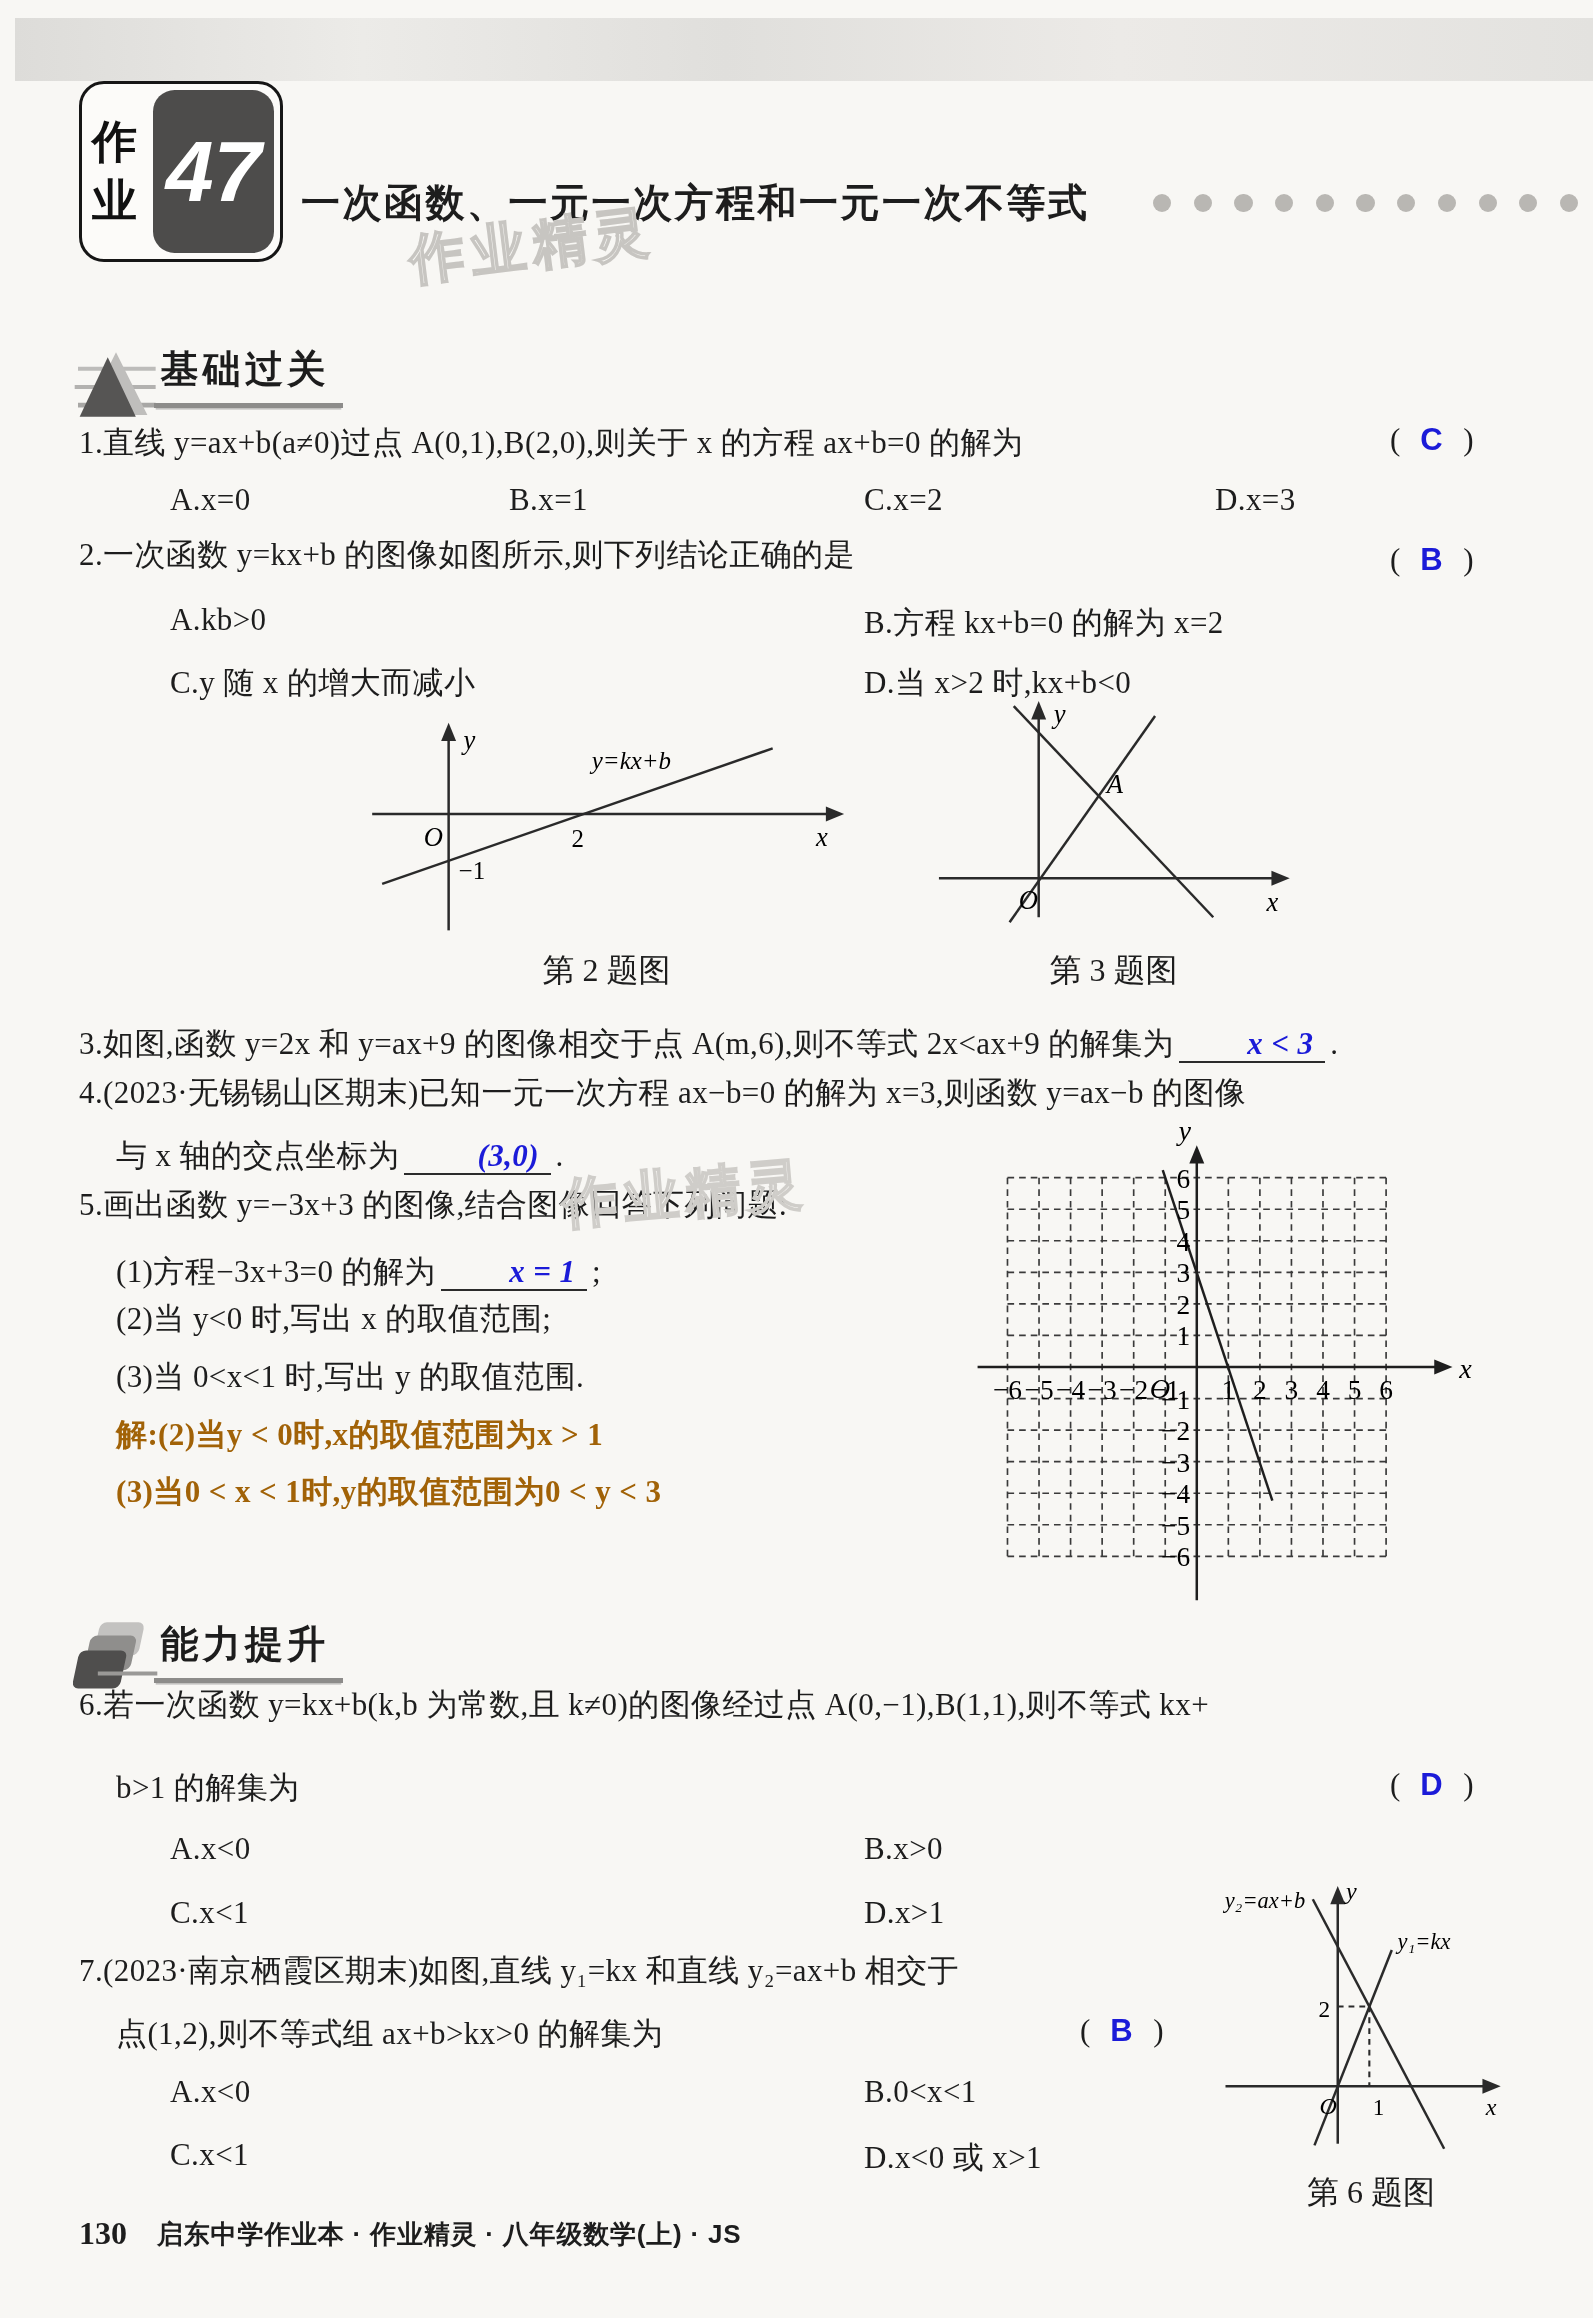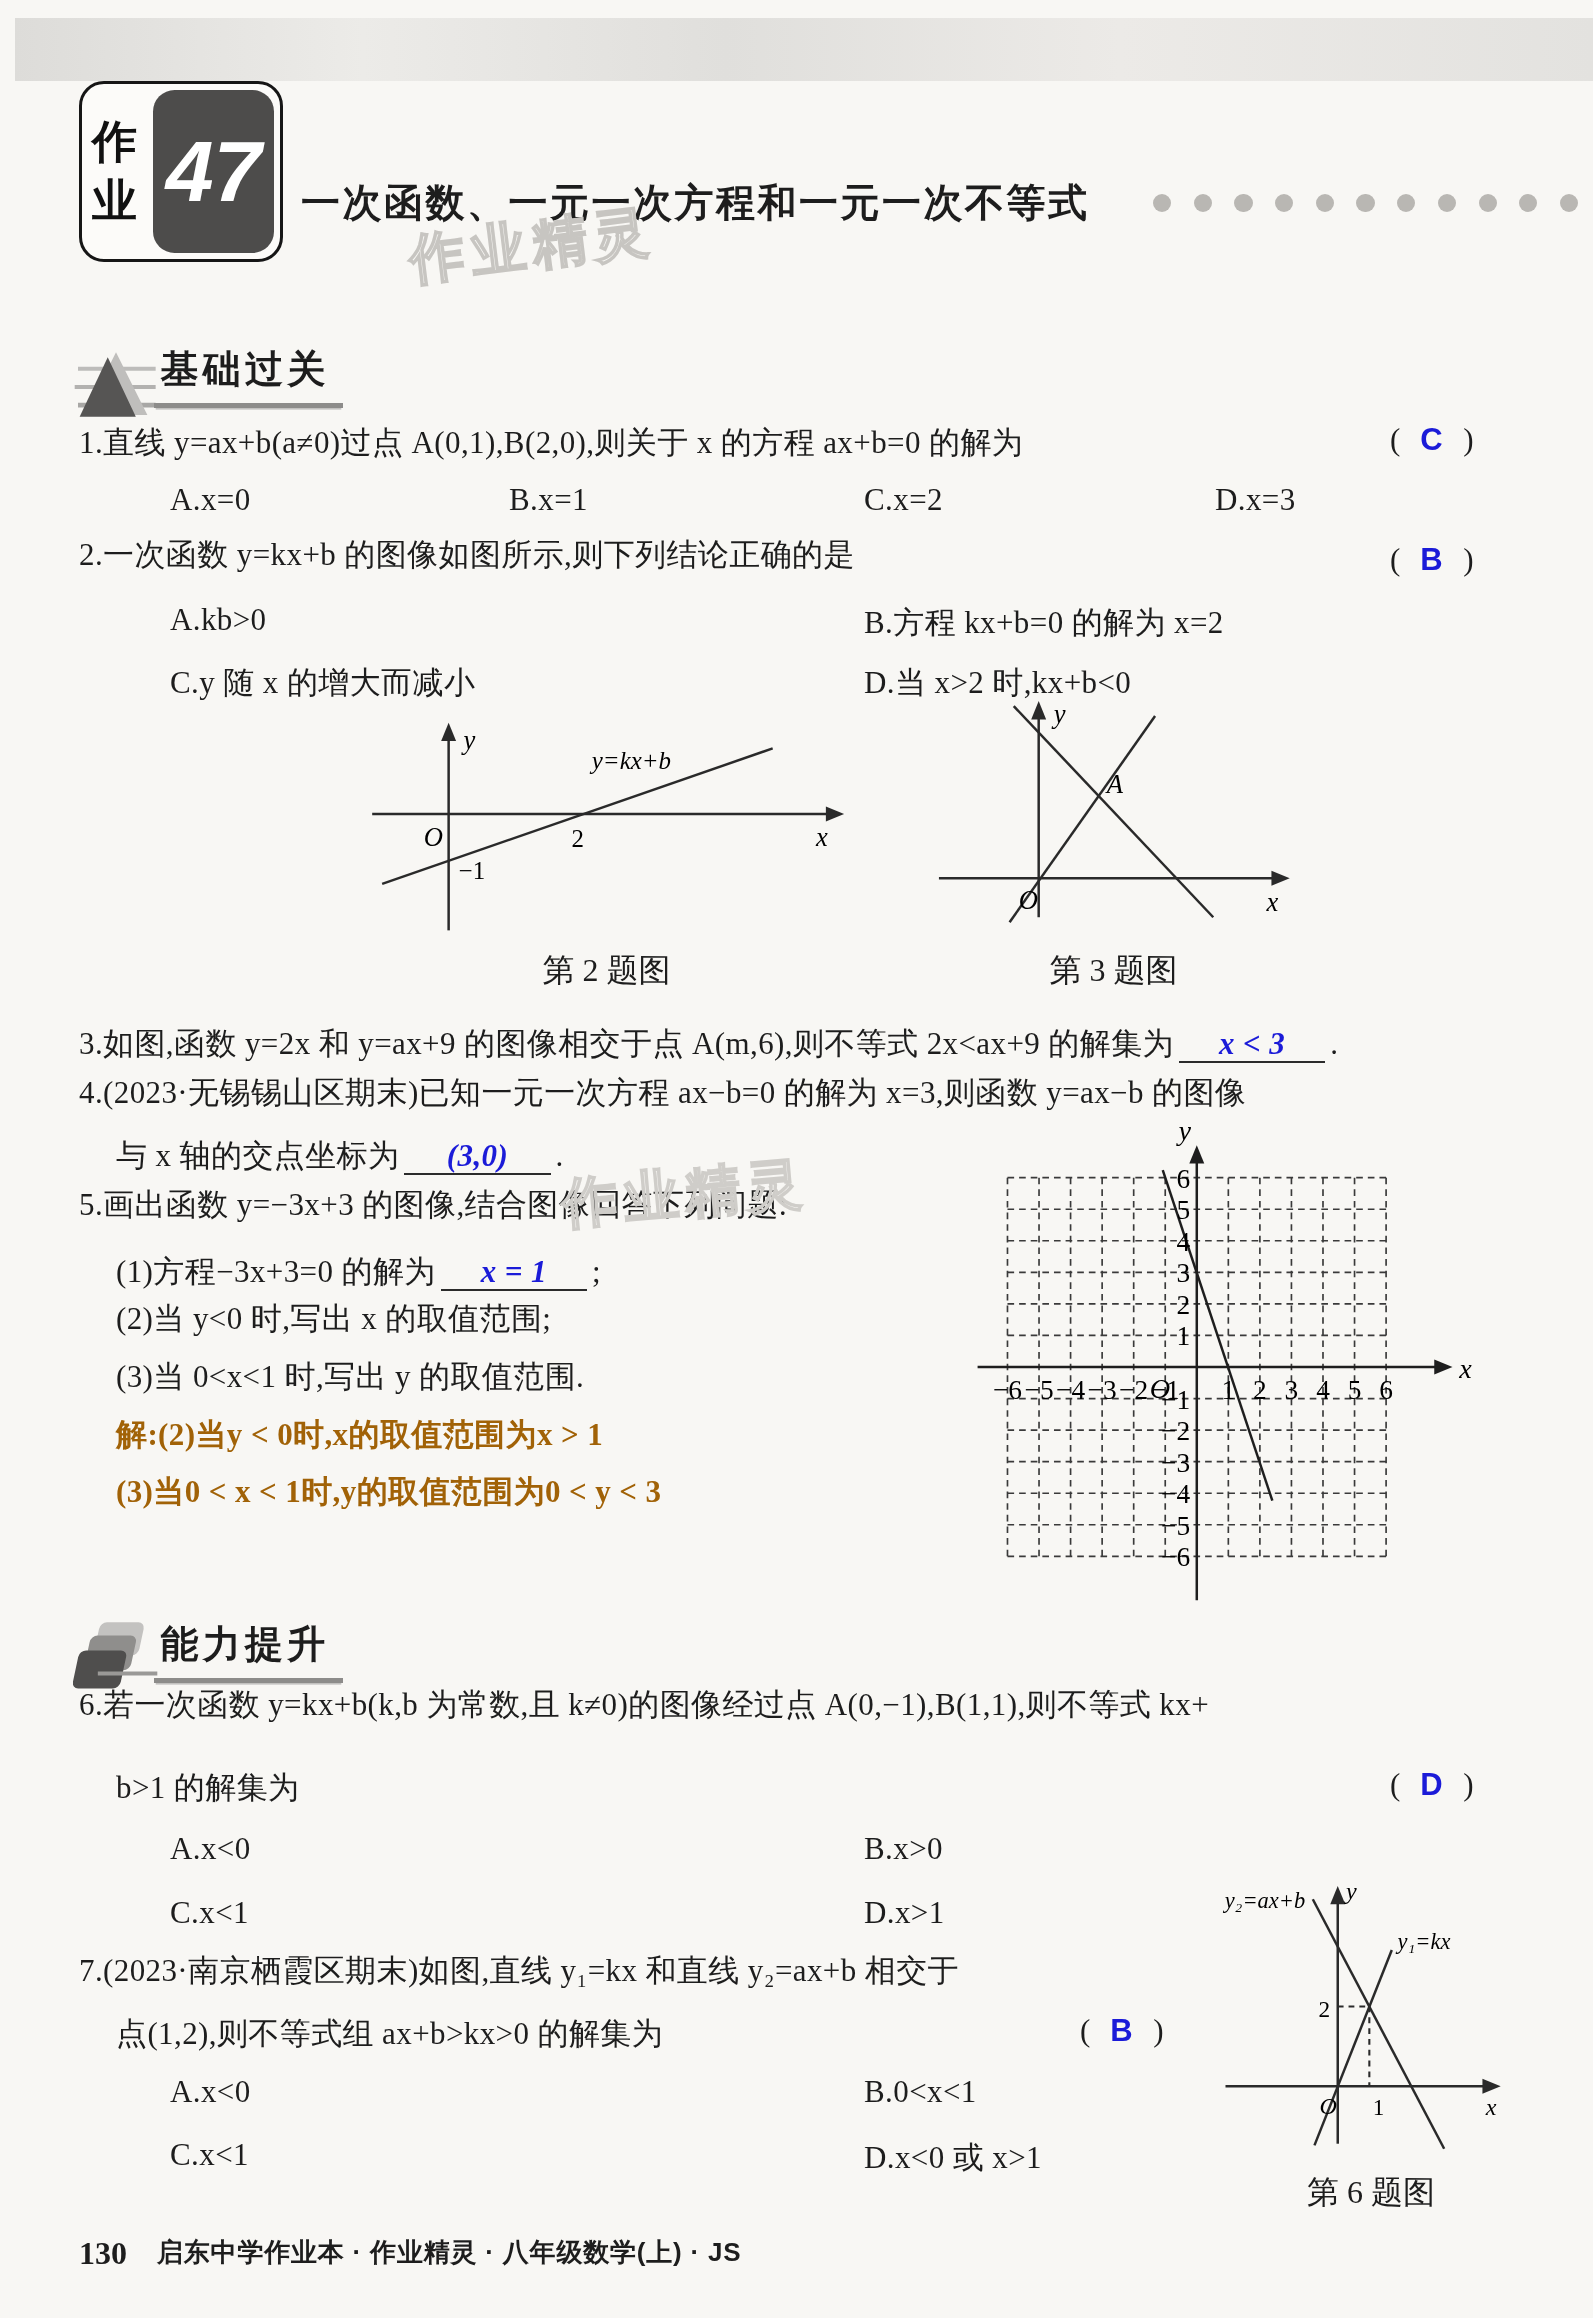--- a/index.html
+++ b/index.html
@@ -25,31 +25,31 @@
   .wm2{transform:rotate(-5deg);-webkit-text-stroke:1.7px #cfcdc9;}
   
   .sec{position:absolute;display:flex;align-items:flex-start;}
   .sec .icon{margin-right:-5px;}
   .sec .label{font-family:"Liberation Sans","DejaVu Sans",sans-serif;font-weight:900;font-size:38px;
         letter-spacing:4.2px;padding:0 13.3px 8.3px 6.6px;border-bottom:5.8px solid #8d8c8a;box-shadow:0 3.3px 0 -1.7px #c2c1bf;}
   
   .q,.opt,.ans,.sol{position:absolute;font-size:31px;white-space:nowrap;letter-spacing:0.4px;}
   .ans .paren{letter-spacing:0;}
   .ans .letter{color:#1b1bd8;padding:0 20px;font-family:"Liberation Sans","DejaVu Sans",sans-serif;font-weight:600;}
-  .blank{display:inline-block;min-width:123px;border-bottom:2.5px solid #2b2b2b;text-align:center;
+  .blank{display:inline-block;min-width:123px;border-bottom:2.5px solid #2b2b2b;text-align:right;
         line-height:1.0;padding:0 11.6px 1.7px 11.6px;margin:16px 5px;}
   .blue{color:#1b1bd8;font-style:italic;font-weight:600;}
   .sol{color:#a16207;font-weight:700;}
   
   .fig{position:absolute;}
   .figcap{position:absolute;font-size:32px;text-align:center;}
   svg text{font-family:"Liberation Serif","DejaVu Serif",serif;}
   .it{font-style:italic;}
   
-  .footer{position:absolute;left:79px;top:2215px;display:flex;align-items:flex-start;gap:30px;margin-top:20px;}
+  .footer{position:absolute;left:79px;top:2215px;display:flex;align-items:flex-end;gap:30px;}
   .pagenum{font-weight:700;font-size:32px;}
   .foot-text{font-size:26px;font-weight:700;font-family:"Liberation Sans","DejaVu Sans",sans-serif;letter-spacing:0.8px;}
 </style>
 </head>
 <body>
 
 <div class="page">
 
   <div class="top-band"></div>
 

